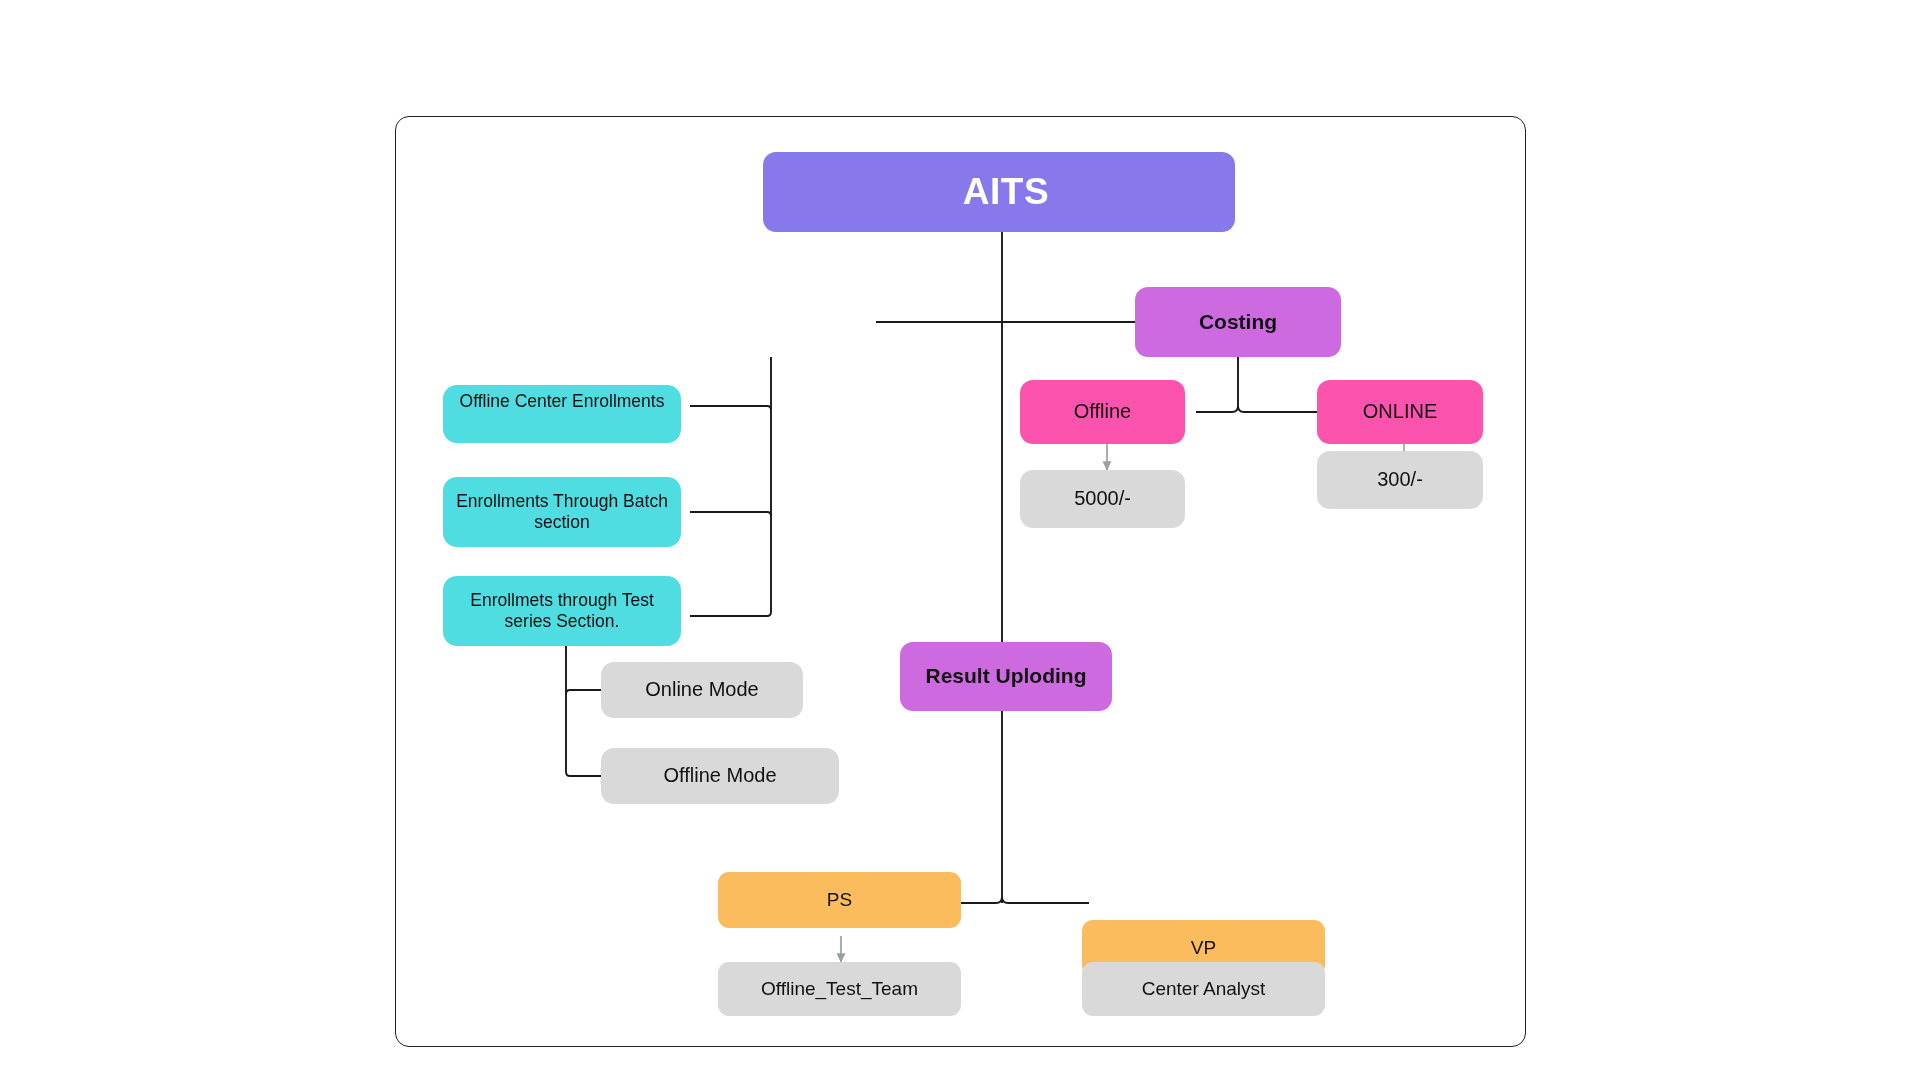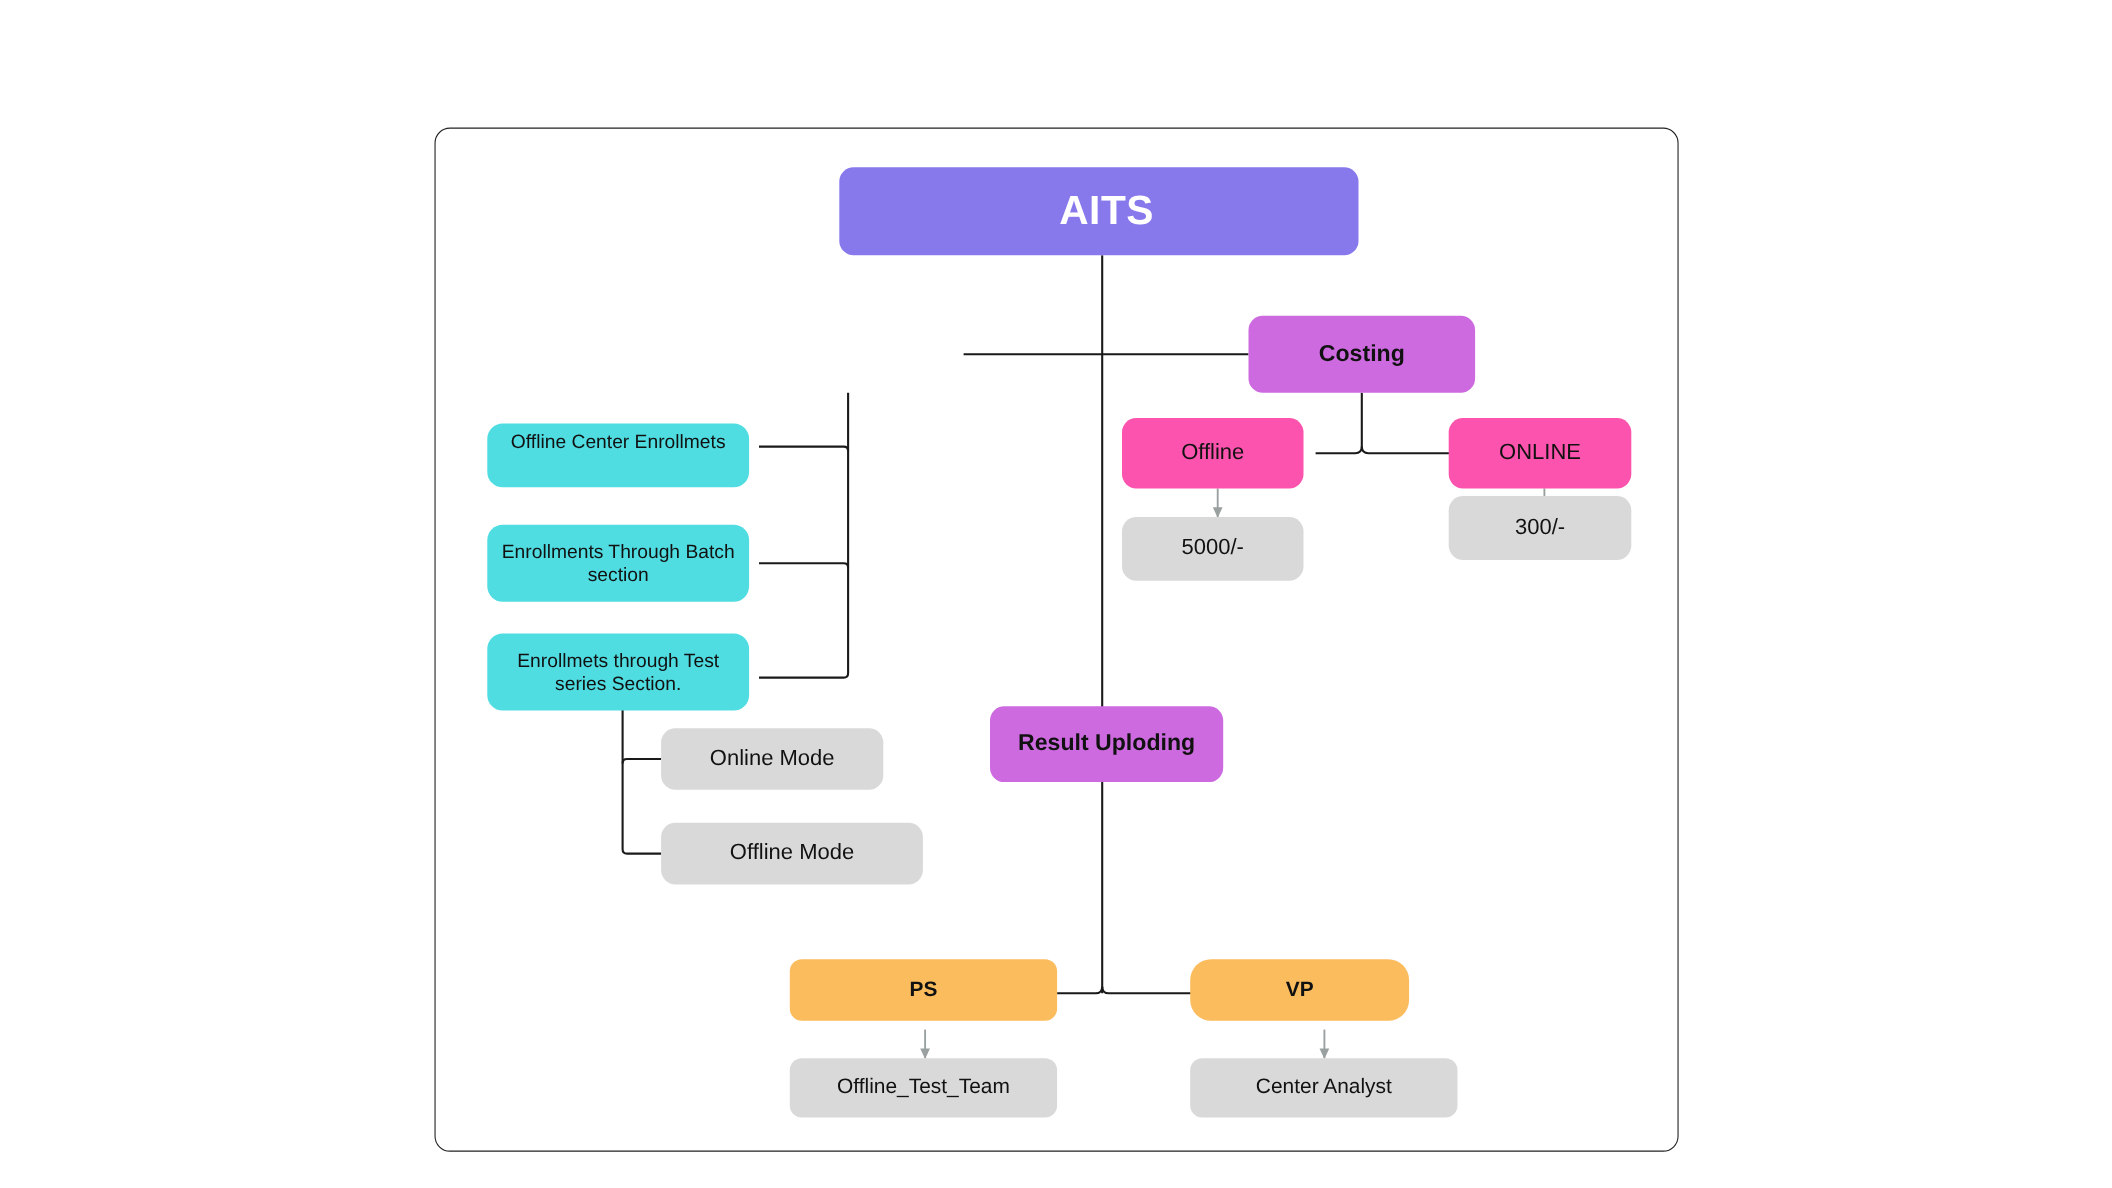--- a/index.html
+++ b/index.html
@@ -83,21 +83,20 @@
   .n-pink {
     background: #fc53ae;
     font-size: 20px;
     border-radius: 13px;
   }
 
   .n-orange {
     background: #fbbc5e;
     font-size: 19px;
     border-radius: 11px;
-    font-weight: bold;
   }
 
   .n-gray {
     background: #d9d9d9;
     font-size: 20px;
     border-radius: 13px;
   }
 
   .n-gray-sm {
     background: #d9d9d9;
@@ -153,39 +152,39 @@
     </g>
   </svg>
 
   <div class="node n-root" style="left:763px; top:152px; width:472px; height:80px;">AITS</div>
 
 
   <div class="node n-branch" style="left:1135px; top:287px; width:206px; height:70px;">Costing</div>
 
   <div class="node n-branch" style="left:900px; top:642px; width:212px; height:69px;">Result Uploding</div>
 
-  <div class="node n-cyan align-top" style="left:443px; top:385px; width:238px; height:58px;">Offline Center Enrollmets</div>
+  <div class="node n-cyan align-top" style="left:443px; top:385px; width:238px; height:58px;">Offline Center Enrollments</div>
 
   <div class="node n-cyan" style="left:443px; top:477px; width:238px; height:70px;">Enrollments Through Batch section</div>
 
   <div class="node n-cyan" style="left:443px; top:576px; width:238px; height:70px;">Enrollmets through Test series Section.</div>
 
   <div class="node n-gray" style="left:601px; top:662px; width:202px; height:56px;">Online Mode</div>
 
   <div class="node n-gray" style="left:601px; top:748px; width:238px; height:56px;">Offline Mode</div>
 
   <div class="node n-pink" style="left:1020px; top:380px; width:165px; height:64px;">Offline</div>
 
   <div class="node n-pink" style="left:1317px; top:380px; width:166px; height:64px;">ONLINE</div>
 
   <div class="node n-gray" style="left:1020px; top:470px; width:165px; height:58px;">5000/-</div>
 
   <div class="node n-gray" style="left:1317px; top:451px; width:166px; height:58px;">300/-</div>
 
   <div class="node n-orange" style="left:718px; top:872px; width:243px; height:56px;">PS</div>
 
-  <div class="node n-orange" style="left:1082px; top:872px; width:199px; height:56px;border-radius:19px;">VP</div>
+  <div class="node n-orange" style="left:1082px; top:920px; width:243px; height:56px;">VP</div>
 
   <div class="node n-gray-sm" style="left:718px; top:962px; width:243px; height:54px;">Offline_Test_Team</div>
 
   <div class="node n-gray-sm" style="left:1082px; top:962px; width:243px; height:54px;">Center Analyst</div>
 
 </div>
 
 </body></html>

